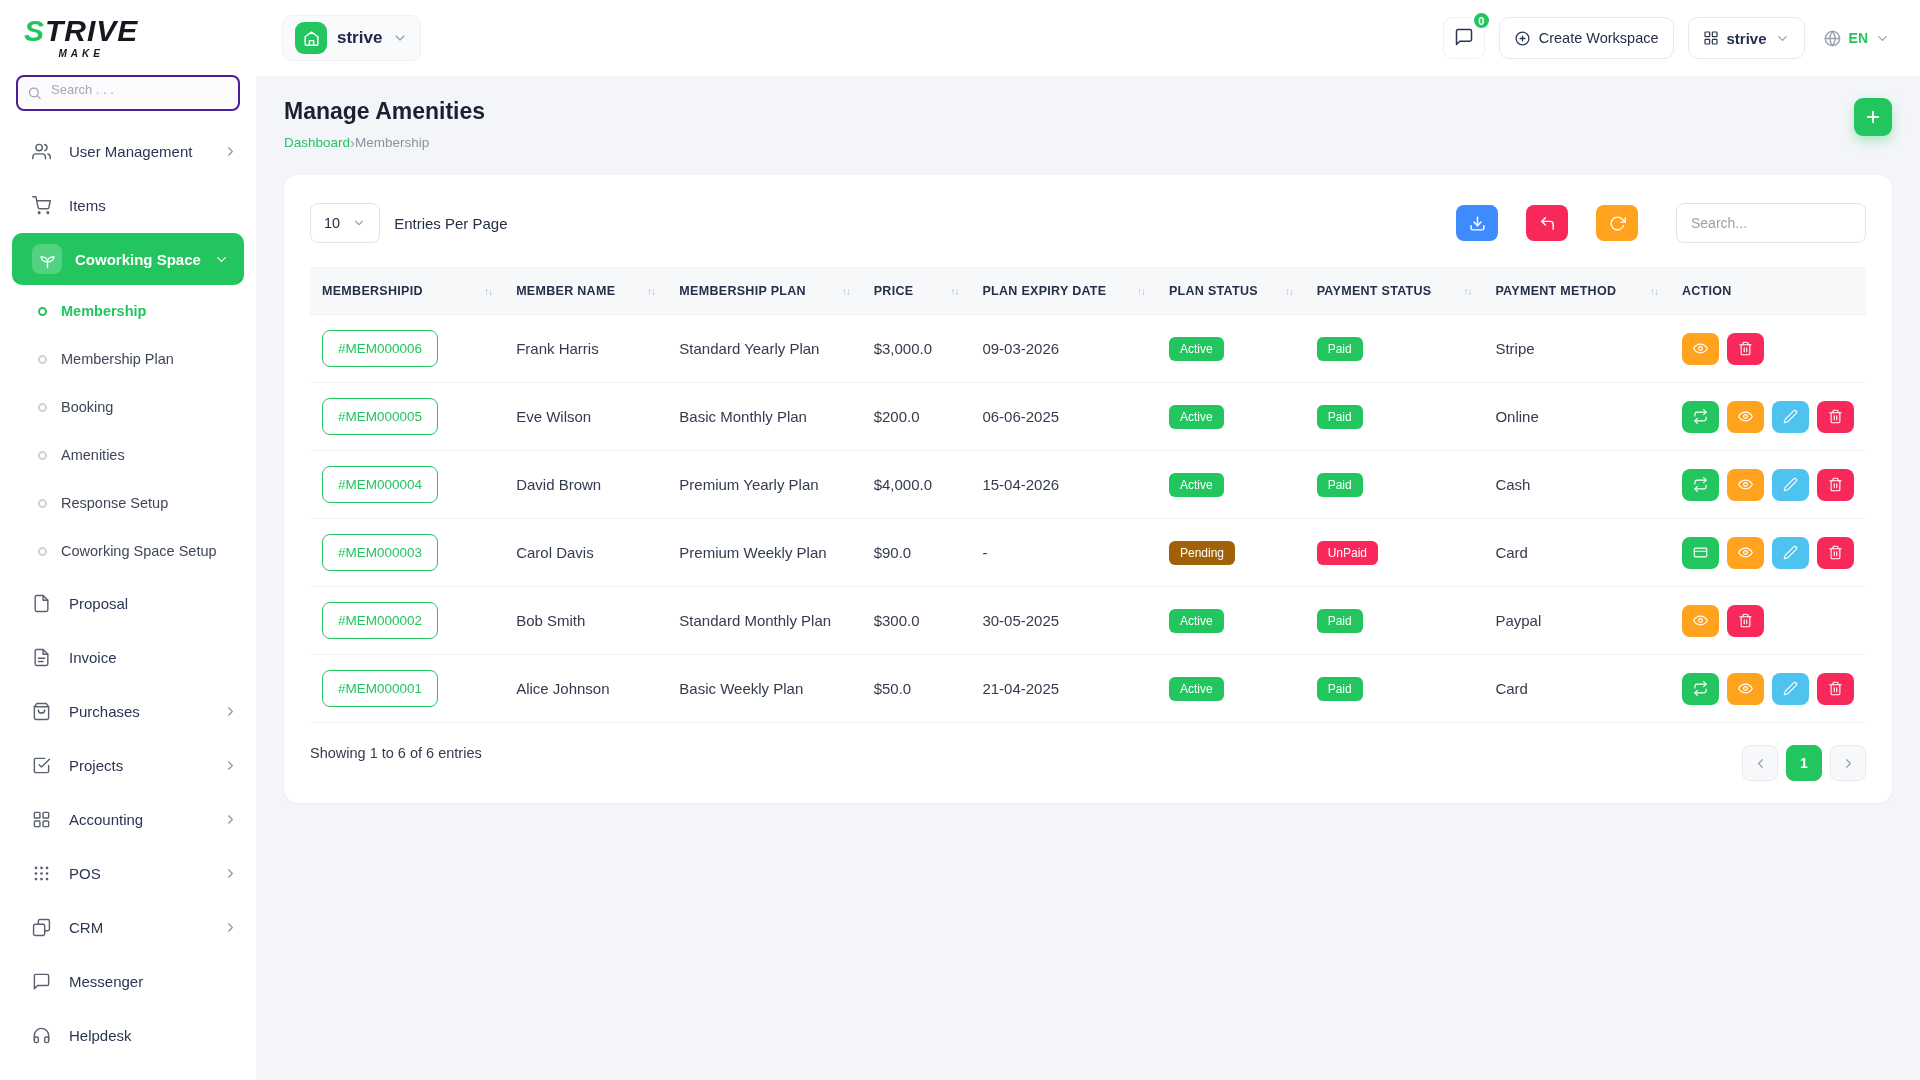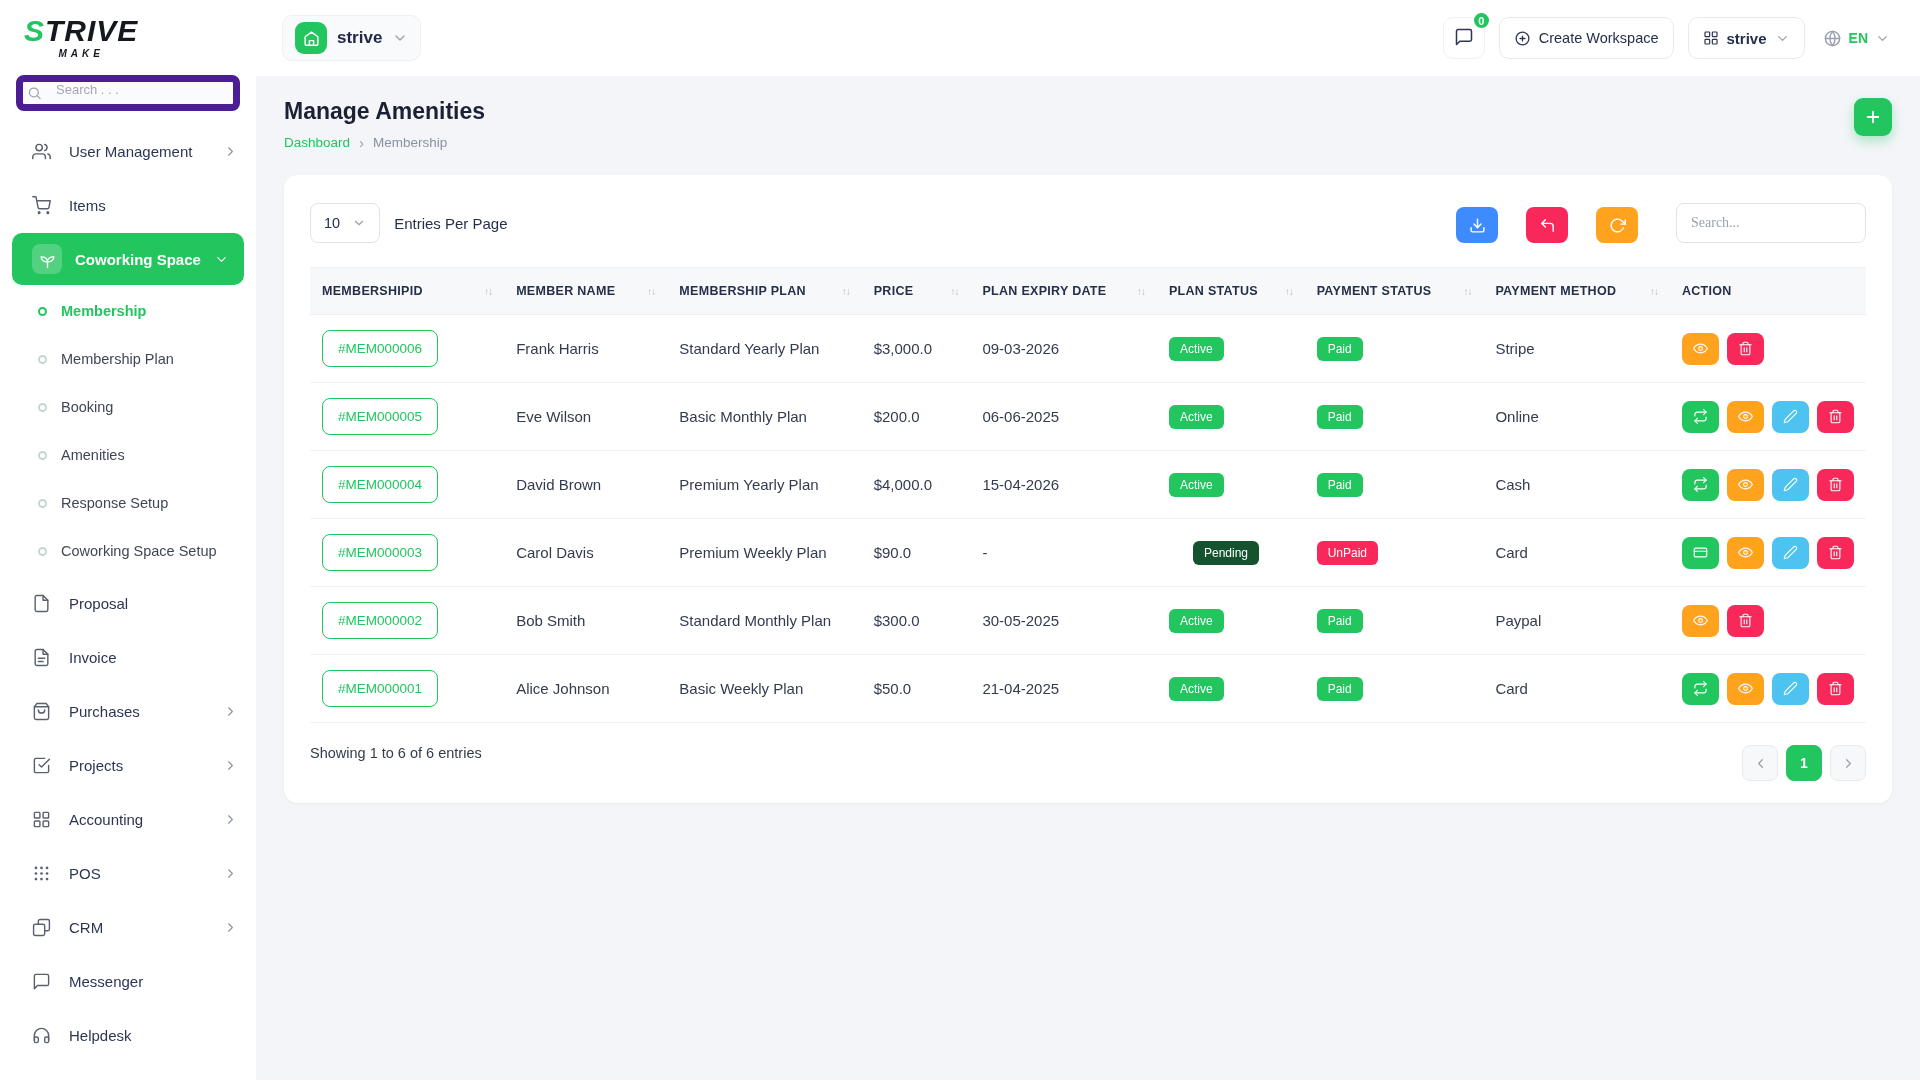--- a/index.html
+++ b/index.html
@@ -14,21 +14,21 @@
 
   
   .sidebar { width: 256px; background: #fff; height: 100%; flex-shrink: 0; display: flex; flex-direction: column; }
   .logo { padding: 16px 24px 8px; cursor: pointer; }
   .logo-box { width: max-content; }
   .logo-text { display: block; font-size: 30px; font-weight: 800; font-style: italic; letter-spacing: 1px; color: #15181f; line-height: 1; }
   .logo-text::first-letter { color: #22c55e; }
   .logo-sub { display: block; font-size: 10px; font-weight: 700; font-style: italic; letter-spacing: 4px; color: #15181f; text-align: center; margin-top: 2px; }
   .side-search { margin: 8px 16px 12px; position: relative; }
   .side-search .s-icon { position: absolute; left: 11px; top: 50%; transform: translateY(-50%); color: #9ca3af; display: flex; }
-  .side-search input { width: 100%; height: 36px; border: 7px solid #4c1d95; background: #fbfbfd; border-radius: 8px; padding: 0 12px 8px 33px; font-size: 13px; color: #374151; outline: none; font-family: inherit; }
+  .side-search input { width: 100%; height: 36px; border: 2px solid #4c1d95; background: #fbfbfd; border-radius: 8px; padding: 0 12px 8px 33px; font-size: 13px; color: #374151; outline: none; font-family: inherit; }
   .side-search input::placeholder { color: #a2a8b4; }
   .menu { flex: 1; overflow: hidden; padding-bottom: 6px; }
   .side-item { display: flex; align-items: center; gap: 13px; height: 52px; margin: 2px 0; padding: 0 18px 0 26px; cursor: pointer; color: #2c3653; font-size: 15px; }
   .side-item .side-icon { width: 30px; height: 30px; display: flex; align-items: center; justify-content: center; color: #59616e; flex-shrink: 0; border-radius: 8px; }
   .side-item .side-label { flex: 1; font-weight: 500; white-space: nowrap; }
   .side-item .side-chev { color: #8a91a0; display: flex; }
   .side-item.active { background: #22c55e; color: #fff; margin: 2px 12px; padding: 0 20px; border-radius: 10px; height: 52px; }
   .side-item.active .side-icon { color: #fff; background: rgba(255,255,255,.22); }
   .side-item.active .side-chev { color: #fff; }
   .side-item.active .side-label { font-weight: 600; }
@@ -48,32 +48,32 @@
   .icon-btn { position: relative; width: 42px; height: 42px; border-radius: 10px; border: 1px solid #eef0f4; background: #fff; display: flex; align-items: center; justify-content: center; color: #2c3653; cursor: pointer; }
   .chat-badge { position: absolute; top: -7px; right: -7px; background: #22c55e; color: #fff; font-size: 11px; min-width: 19px; height: 19px; border-radius: 999px; display: flex; align-items: center; justify-content: center; padding: 0 4px; font-weight: 700; border: 2px solid #fff; }
   .btn-outline { display: flex; align-items: center; gap: 8px; height: 42px; padding: 0 14px; border: 1px solid #e7e9ee; border-radius: 10px; background: #fff; font-size: 14.5px; color: #252f4a; cursor: pointer; font-family: inherit; font-weight: 500; }
   .ws-sel-label { font-weight: 700; font-size: 15px; }
   .lang-btn { display: flex; align-items: center; gap: 7px; border: none; background: transparent; cursor: pointer; font-family: inherit; color: #9aa1af; padding: 0 4px; }
   .lang-label { font-size: 14px; font-weight: 700; color: #22c55e; text-align: right; }
 
   .content { padding: 22px 28px 0; flex: 1; overflow: hidden; }
   .page-head { display: flex; justify-content: space-between; align-items: flex-start; }
   h1 { font-size: 23px; font-weight: 700; color: #1b2132; }
-  .crumbs { margin-top: 9px; font-size: 13.5px; display: flex; align-items: center; gap: 9px; }
+  .crumbs { margin-top: 9px; font-size: 13.5px; display: flex; align-items: center; }
   .crumbs a { color: #22c55e; cursor: pointer; text-decoration: none; }
   .crumb-sep { color: #9aa1af; font-size: 15px; }
   .crumb-cur { color: #8a91a0; }
   .add-btn { width: 38px; height: 38px; border-radius: 9px; background: #22c55e; border: none; color: #fff; display: flex; align-items: center; justify-content: center; cursor: pointer; box-shadow: 0 5px 12px rgba(34,197,94,.35); }
 
   .card { margin-top: 24px; background: #fff; border-radius: 14px; padding: 28px 26px 22px; box-shadow: 0 1px 3px rgba(16,24,40,.05); }
   .controls { display: flex; justify-content: space-between; align-items: center; margin-bottom: 24px; }
   .controls .left { display: flex; align-items: center; gap: 14px; }
   .select { display: flex; align-items: center; gap: 12px; height: 40px; padding: 0 13px; border: 1px solid #dfe3ea; border-radius: 8px; background: #fff; font-size: 14.5px; color: #252f4a; cursor: pointer; font-family: inherit; }
   .entries-label { font-size: 15px; color: #252f4a; }
-  .controls .right { display: flex; align-items: flex-end; gap: 28px; font-family: Liberation Serif, serif; }
+  .controls .right { display: flex; align-items: center; gap: 28px; }
   .tool-btn { width: 42px; height: 36px; border: none; border-radius: 8px; color: #fff; display: flex; align-items: center; justify-content: center; cursor: pointer; }
   .t-blue { background: #3d8bfd; }
   .t-pink { background: #f8285a; }
   .t-orange { background: #ffa21d; }
   .search-input { width: 190px; height: 40px; border: 1px solid #dfe3ea; border-radius: 8px; padding: 0 14px; font-size: 14px; color: #374151; outline: none; margin-left: 10px; font-family: inherit; background: #fff; }
   .search-input::placeholder { color: #9aa1af; }
 
   .tbl { width: 100%; border-collapse: collapse; }
   .tbl th { background: #f7f8fa; text-align: left; font-size: 12.5px; font-weight: 700; color: #252f4a; padding: 16px 12px; letter-spacing: .3px; white-space: nowrap; border-top: 1px solid #eef0f4; border-bottom: 1px solid #eef0f4; }
   .th-inner { display: flex; justify-content: space-between; align-items: center; gap: 6px; }
@@ -84,21 +84,21 @@
   .tbl th:nth-child(3) { width: 12.5%; }
   .tbl th:nth-child(4) { width: 7%; }
   .tbl th:nth-child(5) { width: 12%; }
   .tbl th:nth-child(6) { width: 9.5%; }
   .tbl th:nth-child(7) { width: 11.5%; }
   .tbl th:nth-child(8) { width: 12%; }
   .tbl th:nth-child(9) { width: 12.5%; }
   .mem-badge { border: 1px solid #22c55e; color: #22c55e; background: #fff; border-radius: 8px; padding: 10px 15px; font-size: 13.5px; cursor: pointer; font-family: inherit; font-weight: 500; white-space: nowrap; }
   .badge { display: inline-block; padding: 5px 11px; border-radius: 6px; font-size: 12px; color: #fff; font-weight: 500; }
   .st-green { background: #22c55e; }
-  .st-orange { background: #14532d; margin-left: 24px; }
+  .st-orange { background: #a16207; }
   .st-red { background: #f8285a; }
   .actions { display: flex; gap: 8px; }
   .act { width: 37px; height: 32px; border: none; border-radius: 8px; display: flex; align-items: center; justify-content: center; color: #fff; cursor: pointer; }
   .act span { display: flex; }
   .act-view { background: #ffa21d; }
   .act-delete { background: #f8285a; }
   .act-edit { background: #4fc3f0; }
   .act-renew { background: #22c55e; }
   .act-pay { background: #22c55e; }
 

